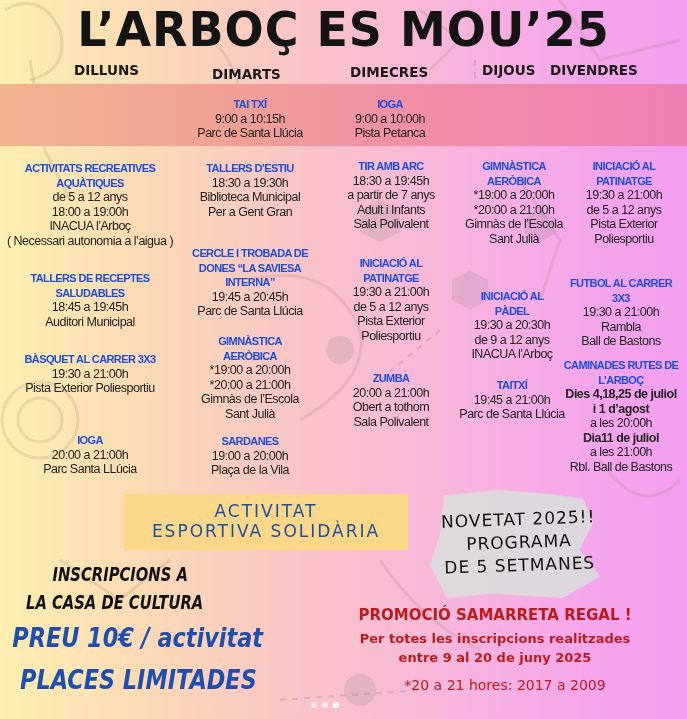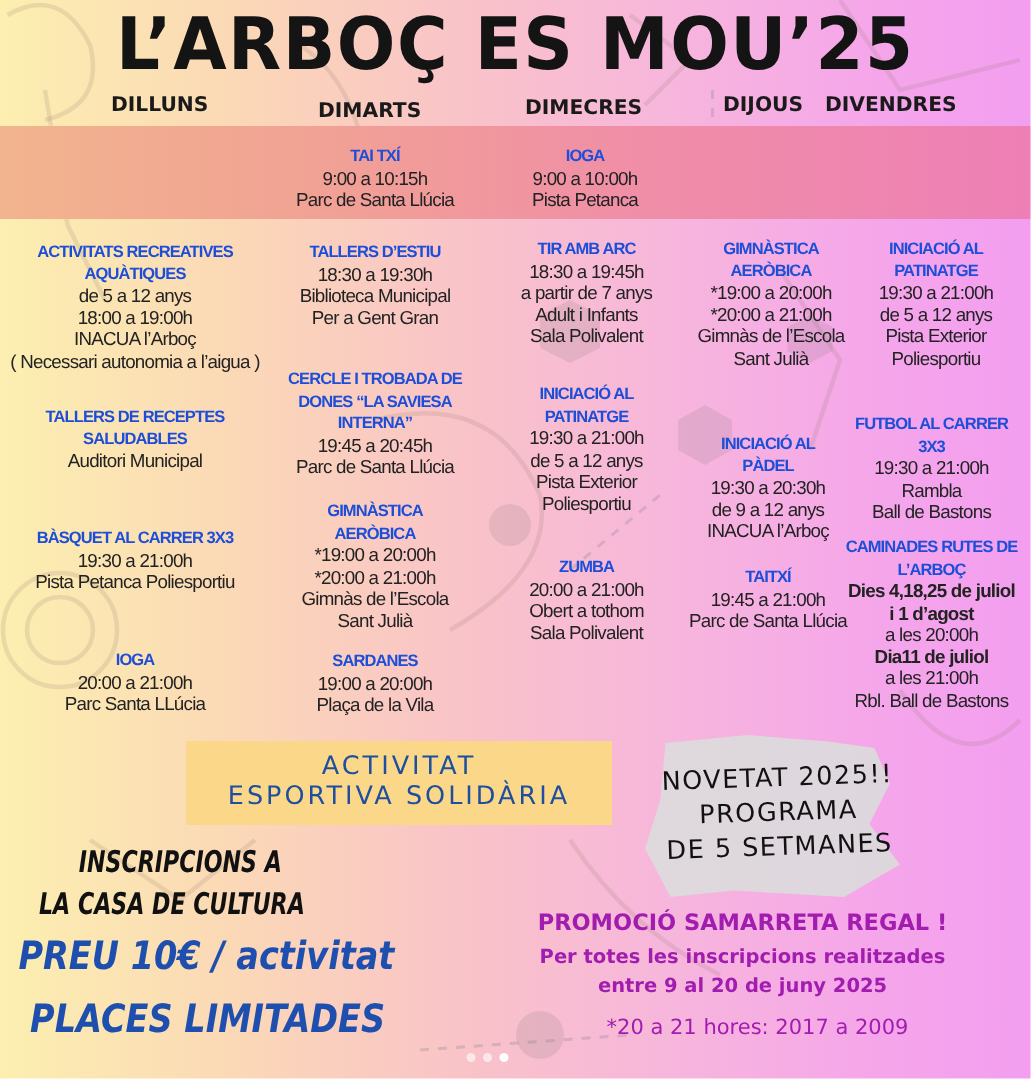--- a/index.html
+++ b/index.html
@@ -70,21 +70,21 @@
   }
   .preu {
     position: absolute; left: 0; width: 320px; text-align: center;
     font-family: "DejaVu Sans", sans-serif;
     font-style: italic; font-weight: bold;
     font-size: 26px; line-height: 36px; color: #1f4fae;
     transform: scaleX(0.86); transform-origin: left;
   }
   .promo {
     position: absolute; left: 320px; width: 350px; text-align: center;
-    font-family: "DejaVu Sans", sans-serif; color: #a21caf;
+    font-family: "DejaVu Sans", sans-serif; color: #b91c1c;
   }
   .promo-title { top: 606px; font-weight: bold; font-size: 15px; }
   .promo-sub { top: 629px; font-weight: bold; font-size: 13px; line-height: 19px; }
   .promo-years { top: 677px; font-size: 14px; line-height: 16px; left: 330px; }
   .dots { position: absolute; left: 311px; top: 702px; display: flex; gap: 5px; }
   .dot { width: 6px; height: 6px; border-radius: 50%; background: rgba(255,255,255,.6); }
   .dot.active { background: #fff; }
 </style>
 </head>
 <body>
@@ -143,26 +143,27 @@
 
 <div class="act" style="left:0px; top:161px; width:180px;">
   <span class="name line" style="padding:0 22px;">ACTIVITATS RECREATIVES AQUÀTIQUES</span>
   <span class="line">de 5 a 12 anys</span>
   <span class="line">18:00 a 19:00h</span>
   <span class="line">INACUA l’Arboç</span>
   <span class="line">( Necessari autonomia a l’aigua )</span>
 </div>
 <div class="act" style="left:10px; top:271px; width:160px;">
   <span class="name line" style="padding:0 8px;">TALLERS DE RECEPTES SALUDABLES</span>
+  <span class="line">18:45 a 19:45h</span>
   <span class="line">Auditori Municipal</span>
 </div>
 <div class="act" style="left:10px; top:352px; width:160px;">
   <span class="name line" style="padding:0 12px;">BÀSQUET AL CARRER 3X3</span>
   <span class="line">19:30 a 21:00h</span>
-  <span class="line">Pista Petanca Poliesportiu</span>
+  <span class="line">Pista Exterior Poliesportiu</span>
 </div>
 <div class="act" style="left:10px; top:433px; width:160px;">
   <span class="name line">IOGA</span>
   <span class="line">20:00 a 21:00h</span>
   <span class="line">Parc Santa LLúcia</span>
 </div>
 
 <div class="act" style="left:180px; top:161px; width:140px;">
   <span class="name line">TALLERS D’ESTIU</span>
   <span class="line">18:30 a 19:30h</span>

